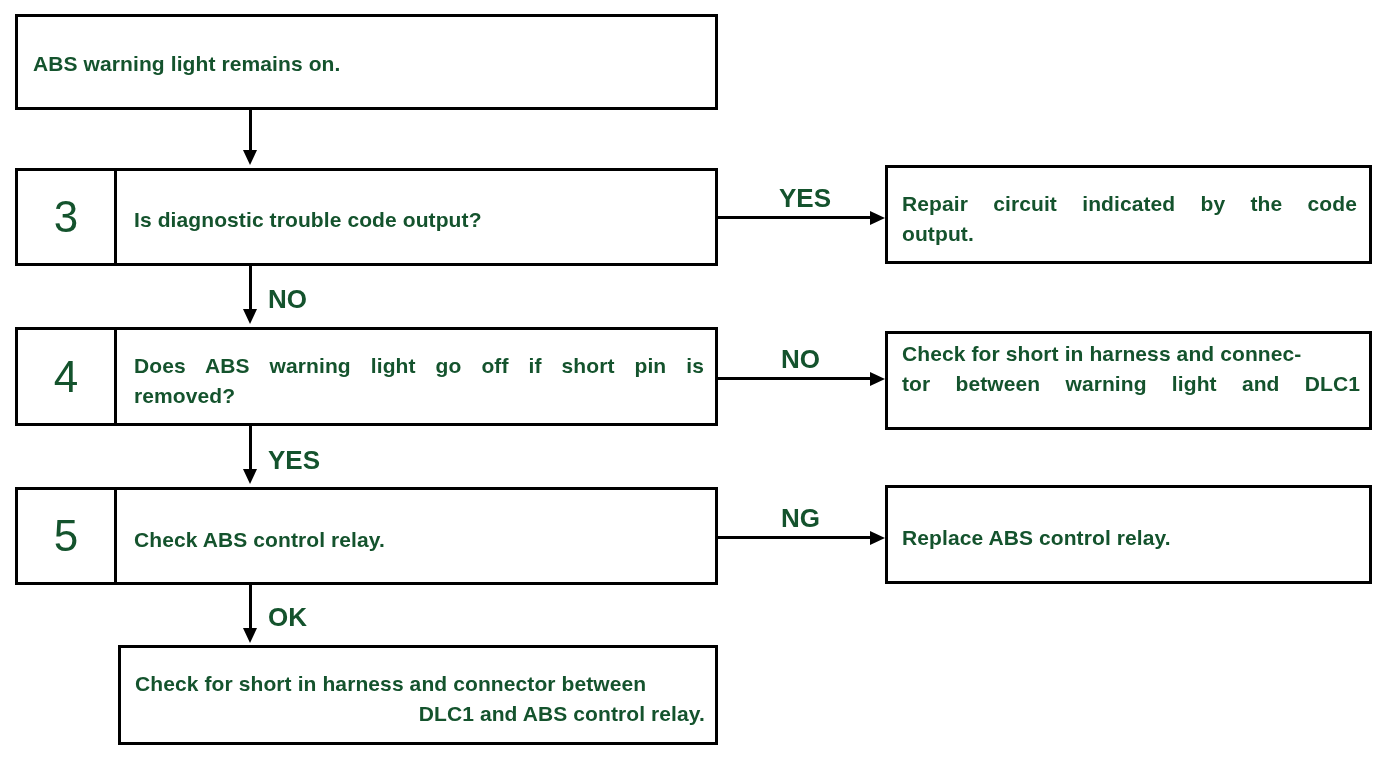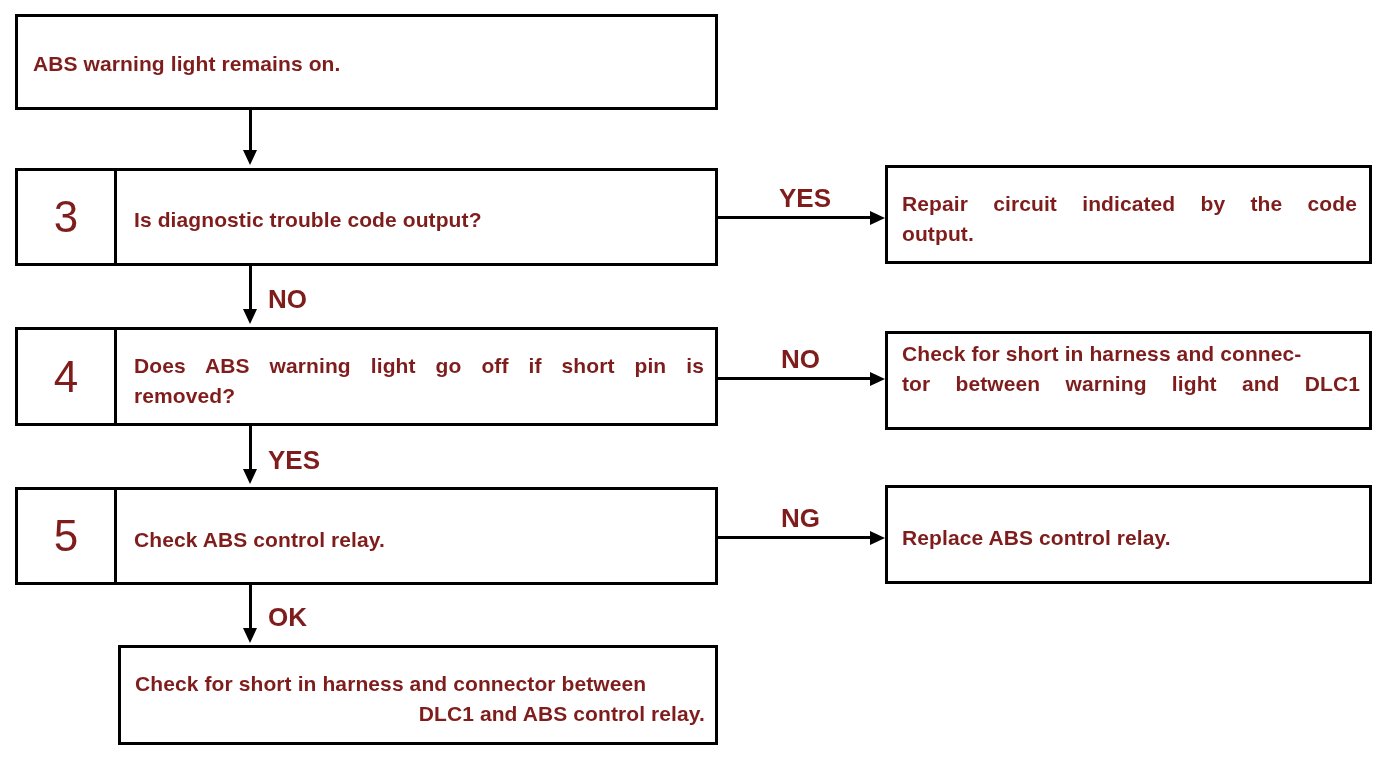--- a/index.html
+++ b/index.html
@@ -6,21 +6,21 @@
     margin: 0;
     padding: 0;
     background: #ffffff;
   }
   #canvas {
     position: relative;
     width: 1392px;
     height: 766px;
     background: #ffffff;
     font-family: "Liberation Sans", sans-serif;
-    color: #7f1d1d;
+    color: #14532d;
     overflow: hidden;
   }
 
   
   .box {
     position: absolute;
     box-sizing: border-box;
     border: 3px solid #000000;
     background: #ffffff;
   }

